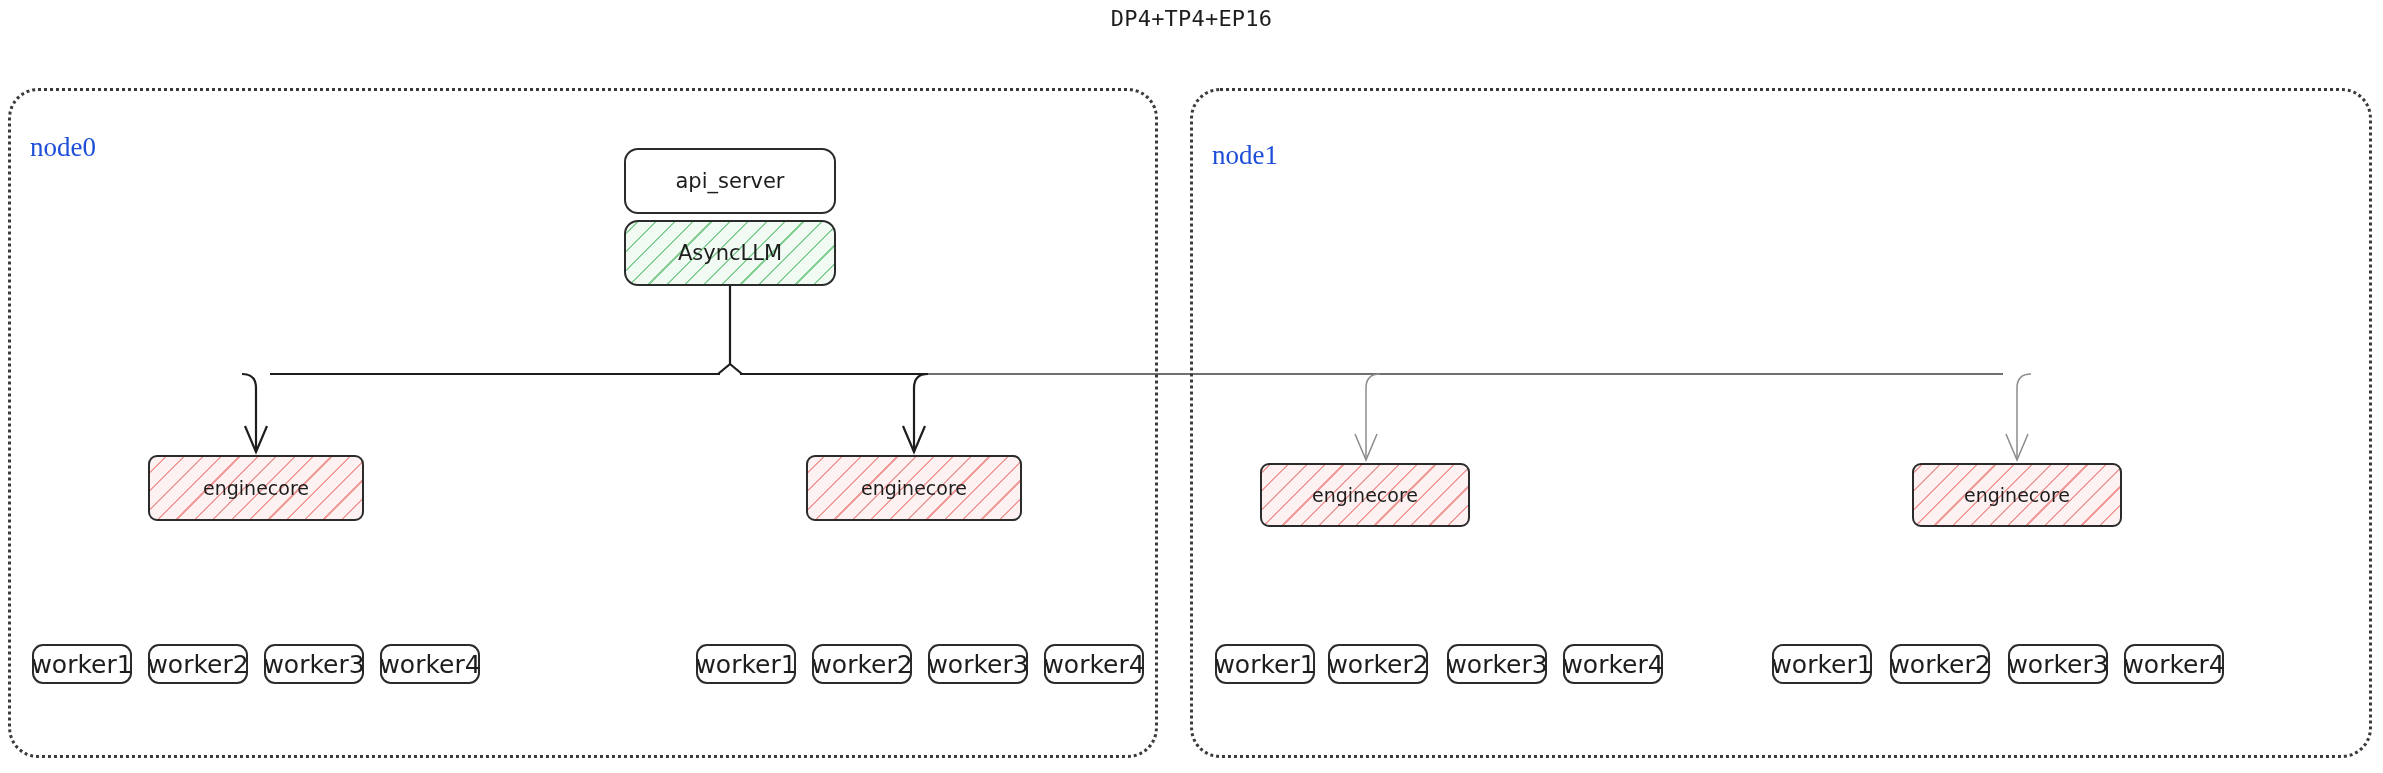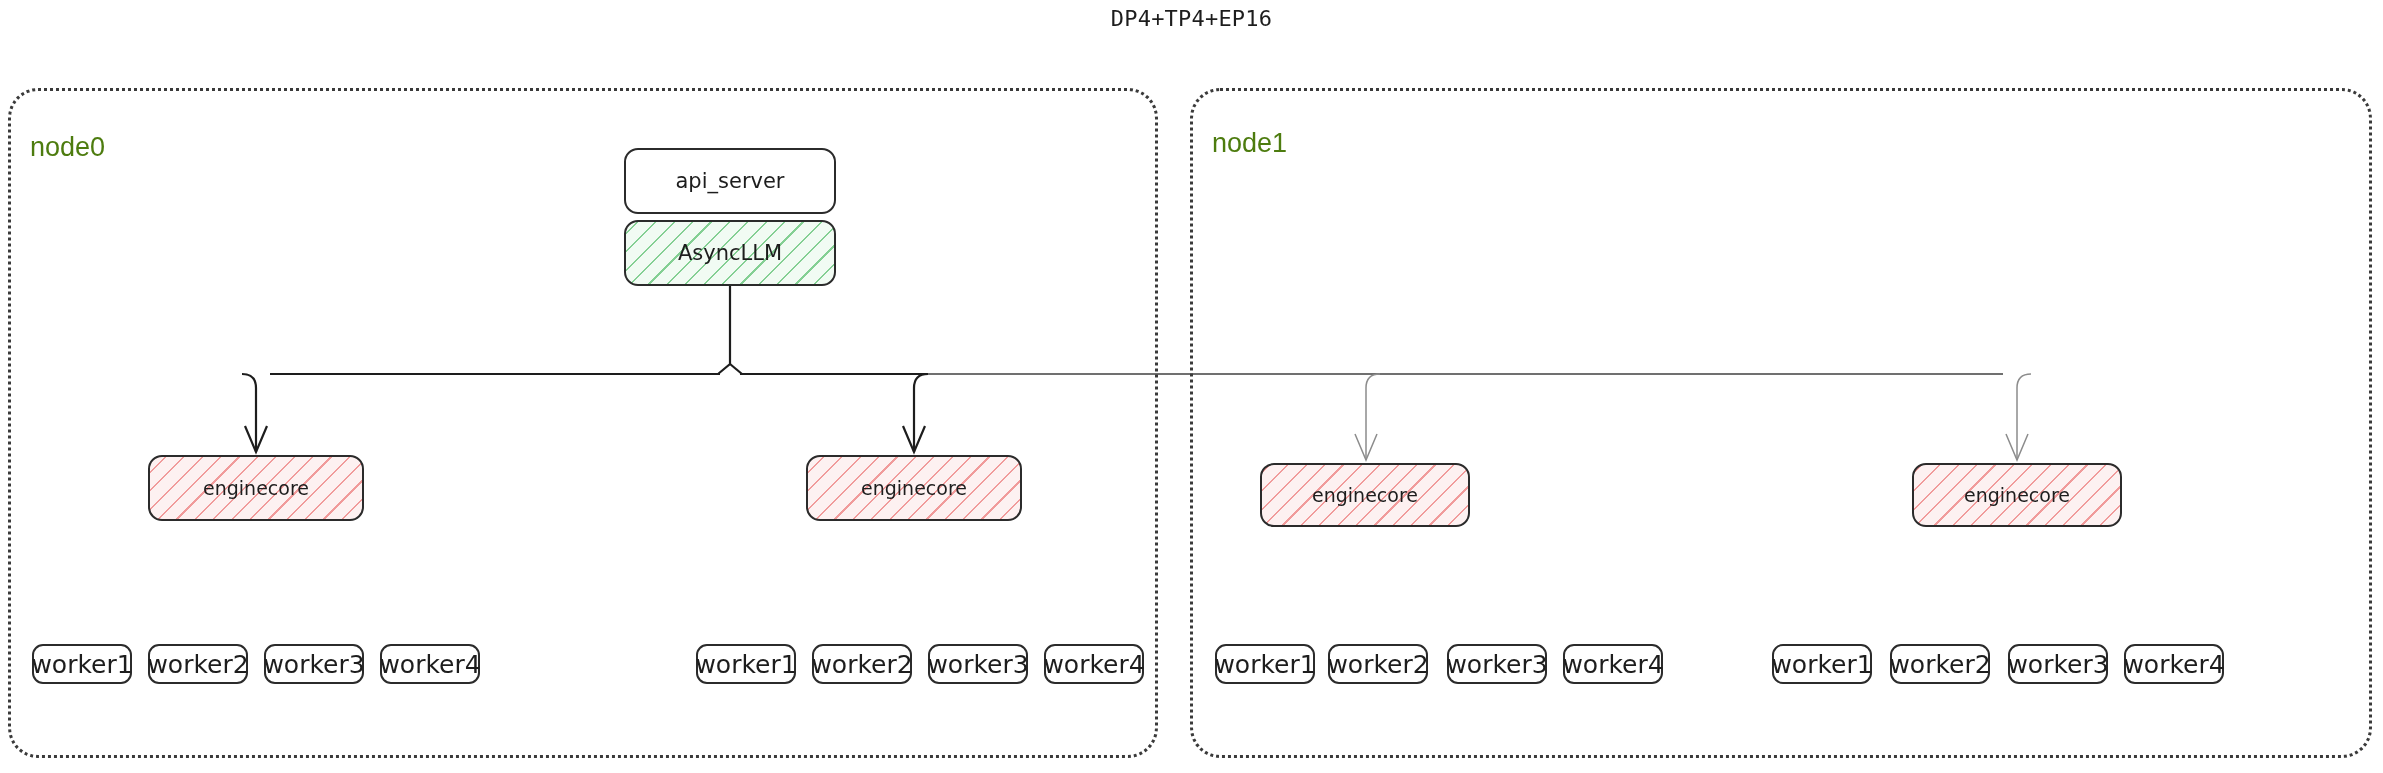--- a/index.html
+++ b/index.html
@@ -45,23 +45,23 @@
   
   .node-box {
     position: absolute;
     border: 3px dotted #3a3a3a;
     border-radius: 30px;
     box-sizing: border-box;
     background: transparent;
   }
   .node-label {
     position: absolute;
-    font-family: Liberation Sans, sans-serif;
+    font-family: Liberation Serif, serif;
     font-size: 27px;
-    color: #4d7c0f;
+    color: #1d4ed8;
     white-space: pre;
   }
 
   
   .blk {
     position: absolute;
     box-sizing: border-box;
     border: 2.5px solid #2b2b2b;
     border-radius: 12px;
     background: #ffffff;
@@ -89,21 +89,21 @@
         rgba(0,0,0,0) 1.6px,
         rgba(0,0,0,0) 13px);
   }
   .blk-async > span {
     position: relative;
     z-index: 2;
   }
 
   .blk-engine {
     font-size: 19px;
-    border-radius: 14px;
+    border-radius: 9px;
     background-color: #fdf1f1;
     background-image: repeating-linear-gradient(
         -45deg,
         rgba(240, 150, 150, 0.95) 0px,
         rgba(240, 150, 150, 0.95) 1.6px,
         rgba(0,0,0,0) 1.6px,
         rgba(0,0,0,0) 13px);
   }
   .blk-engine > span {
     position: relative;
@@ -151,21 +151,21 @@
       <div class="blk blk-worker" style="left: 32px; top: 644px; width: 100px; height: 40px;"><span>worker1</span></div>
       <div class="blk blk-worker" style="left: 148px; top: 644px; width: 100px; height: 40px;"><span>worker2</span></div>
       <div class="blk blk-worker" style="left: 264px; top: 644px; width: 100px; height: 40px;"><span>worker3</span></div>
       <div class="blk blk-worker" style="left: 380px; top: 644px; width: 100px; height: 40px;"><span>worker4</span></div>
       <div class="blk blk-engine" style="left: 806px; top: 455px; width: 216px; height: 66px;"><span>enginecore</span></div>
       <div class="blk blk-worker" style="left: 696px; top: 644px; width: 100px; height: 40px;"><span>worker1</span></div>
       <div class="blk blk-worker" style="left: 812px; top: 644px; width: 100px; height: 40px;"><span>worker2</span></div>
       <div class="blk blk-worker" style="left: 928px; top: 644px; width: 100px; height: 40px;"><span>worker3</span></div>
       <div class="blk blk-worker" style="left: 1044px; top: 644px; width: 100px; height: 40px;"><span>worker4</span></div>
       <div class="node-box" style="left: 1190px; top: 88px; width: 1182px; height: 670px;"></div>
-      <div class="node-label" style="left: 1212px; top: 128px;">node1</div>
+      <div class="node-label" style="left: 1212px; top: 140px;">node1</div>
       <div class="blk blk-engine" style="left: 1260px; top: 463px; width: 210px; height: 64px;"><span>enginecore</span></div>
       <div class="blk blk-worker" style="left: 1215px; top: 644px; width: 100px; height: 40px;"><span>worker1</span></div>
       <div class="blk blk-worker" style="left: 1328px; top: 644px; width: 100px; height: 40px;"><span>worker2</span></div>
       <div class="blk blk-worker" style="left: 1447px; top: 644px; width: 100px; height: 40px;"><span>worker3</span></div>
       <div class="blk blk-worker" style="left: 1563px; top: 644px; width: 100px; height: 40px;"><span>worker4</span></div>
       <div class="blk blk-engine" style="left: 1912px; top: 463px; width: 210px; height: 64px;"><span>enginecore</span></div>
       <div class="blk blk-worker" style="left: 1772px; top: 644px; width: 100px; height: 40px;"><span>worker1</span></div>
       <div class="blk blk-worker" style="left: 1890px; top: 644px; width: 100px; height: 40px;"><span>worker2</span></div>
       <div class="blk blk-worker" style="left: 2008px; top: 644px; width: 100px; height: 40px;"><span>worker3</span></div>
       <div class="blk blk-worker" style="left: 2124px; top: 644px; width: 100px; height: 40px;"><span>worker4</span></div>

